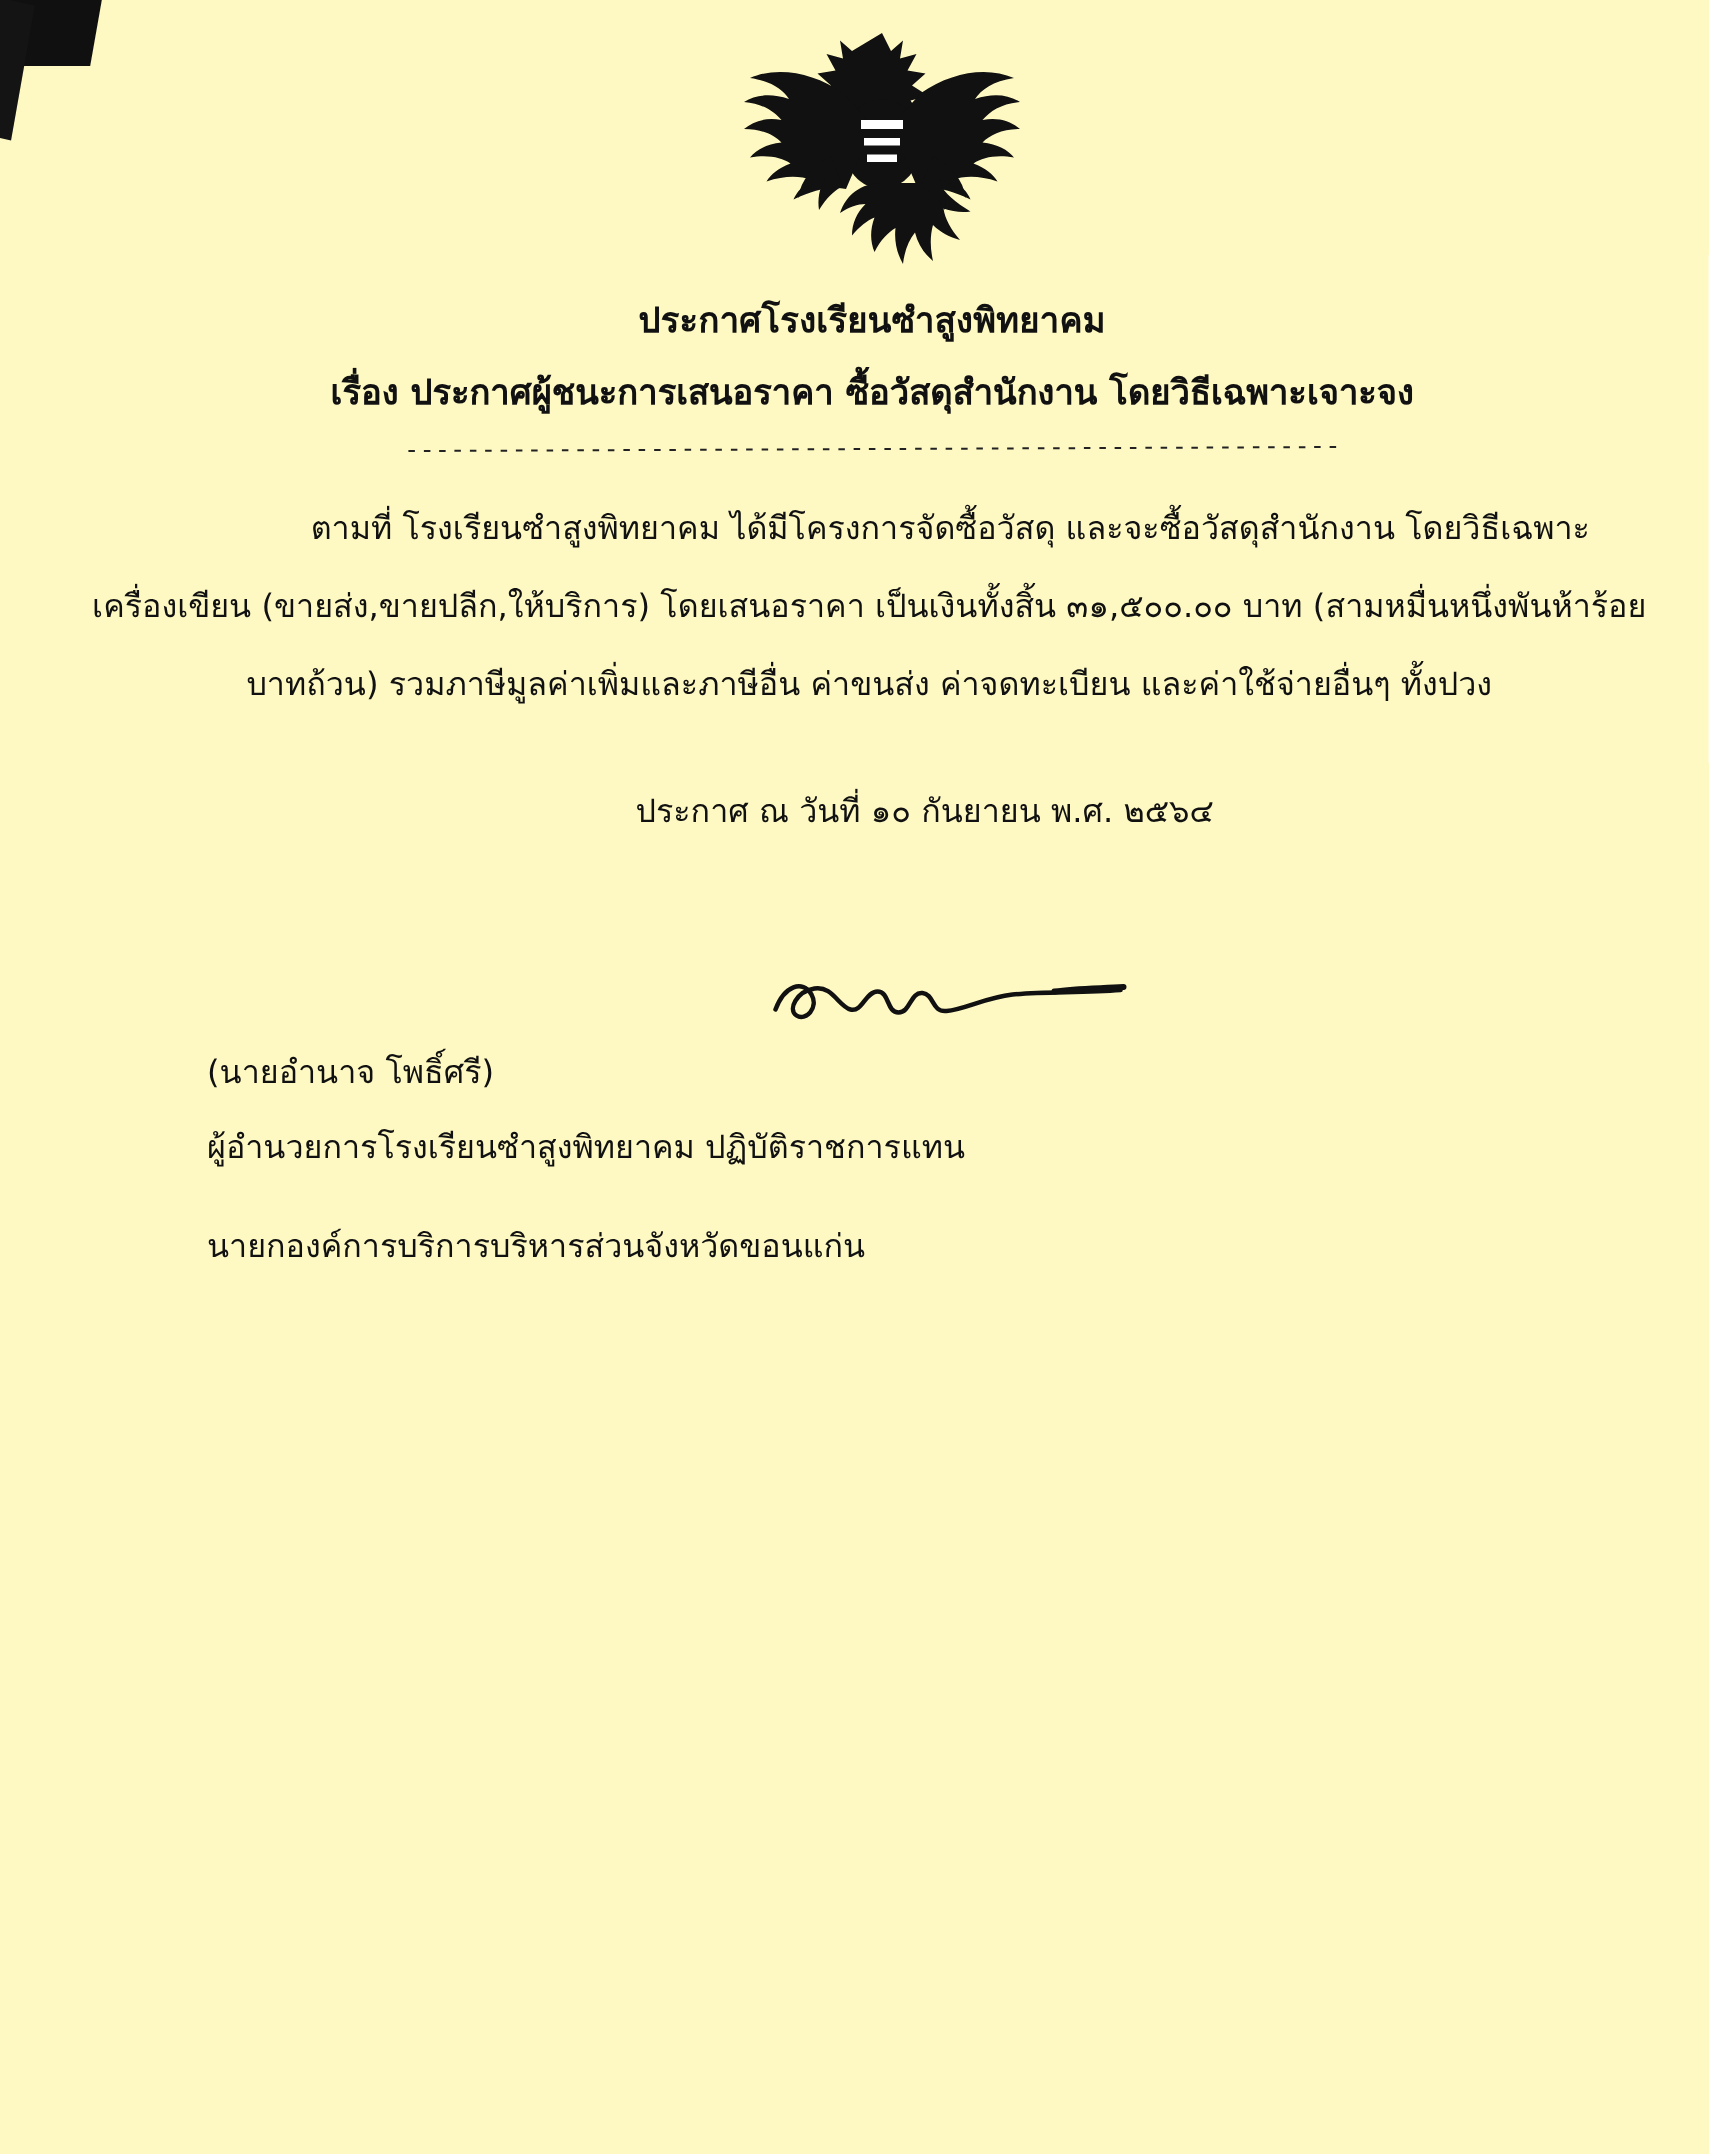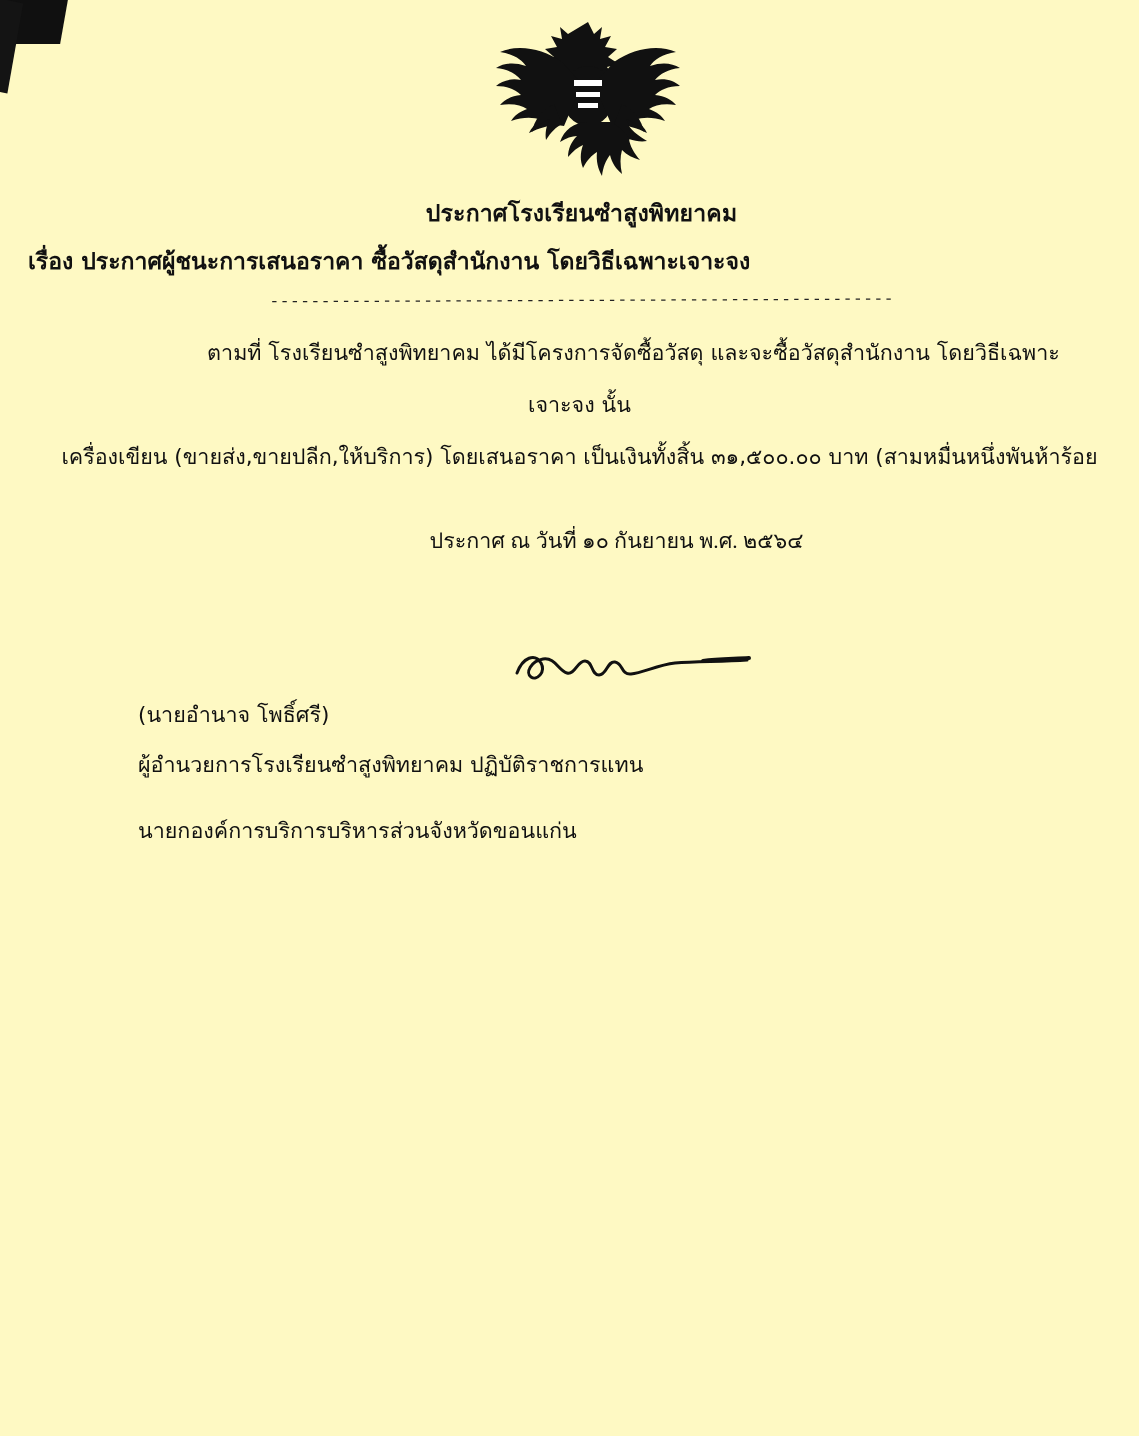--- a/index.html
+++ b/index.html
@@ -58,21 +58,21 @@
   }
   .title-line {
     text-align: center;
     font-size: 23px;
     font-weight: 700;
     color: #111;
     letter-spacing: 0.2px;
     margin-bottom: 12px;
   }
   .subtitle-line {
-    text-align: left;
+    text-align: center;
     font-size: 23px;
     font-weight: 700;
     color: #111;
     margin-bottom: 10px;
   }
   .divider {
     text-align: center;
     font-size: 17px;
     color: #222;
     letter-spacing: 0px;
@@ -94,21 +94,20 @@
   .para-block {
     padding-left: 6px;
     padding-right: 10px;
   }
   .announce-date {
     margin-top: 42px;
     text-align: center;
     font-size: 21.5px;
     color: #111;
     padding-left: 70px;
-    font-family: Liberation Serif, serif;
   }
   .signature-area {
     margin-top: 86px;
     text-align: left;
     padding-left: 110px;
   }
   .sig-svg {
     display: block;
     margin: 0 auto 6px auto;
   }
@@ -161,25 +160,25 @@
   <div class="doc-body">
 
     <div class="title-line">ประกาศโรงเรียนซำสูงพิทยาคม</div>
     <div class="subtitle-line">เรื่อง ประกาศผู้ชนะการเสนอราคา ซื้อวัสดุสำนักงาน โดยวิธีเฉพาะเจาะจง</div>
     <div class="divider">-------------------------------------------------------------</div>
 
     <div class="para-block">
       <p class="para">
         <span class="indent"></span><span>ตามที่ โรงเรียนซำสูงพิทยาคม ได้มีโครงการจัดซื้อวัสดุ และจะซื้อวัสดุสำนักงาน โดยวิธีเฉพาะ</span>
       </p>
-      <p class="para">เจาะจง  นั้น</p>
     </div>
 
     <div class="para-block">
       <p class="para">เครื่องเขียน (ขายส่ง,ขายปลีก,ให้บริการ) โดยเสนอราคา เป็นเงินทั้งสิ้น ๓๑,๕๐๐.๐๐ บาท (สามหมื่นหนึ่งพันห้าร้อย</p>
+      <p class="para">บาทถ้วน) รวมภาษีมูลค่าเพิ่มและภาษีอื่น ค่าขนส่ง ค่าจดทะเบียน และค่าใช้จ่ายอื่นๆ ทั้งปวง</p>
     </div>
 
     <div class="announce-date">ประกาศ ณ วันที่  ๑๐ กันยายน พ.ศ. ๒๕๖๔</div>
 
     <div class="signature-area">
       <svg class="sig-svg" width="260" height="48" viewBox="0 0 260 48" aria-hidden="true">
         <path d="M10 30 C16 14, 28 10, 34 20 C39 29, 30 38, 24 34 C18 30, 24 18, 36 16 C48 14, 52 28, 60 30 C68 32, 70 18, 78 18 C86 18, 84 32, 92 32 C100 32, 100 18, 108 19 C116 20, 114 32, 124 31 C136 30, 150 22, 168 20 C190 18, 215 19, 240 17" fill="none" stroke="#111111" stroke-width="3" stroke-linecap="round"></path>
         <path d="M196 18 C210 16, 226 16, 242 15" fill="none" stroke="#111111" stroke-width="4" stroke-linecap="round"></path>
       </svg>
       <div class="sig-name">(นายอำนาจ โพธิ์ศรี)</div>

